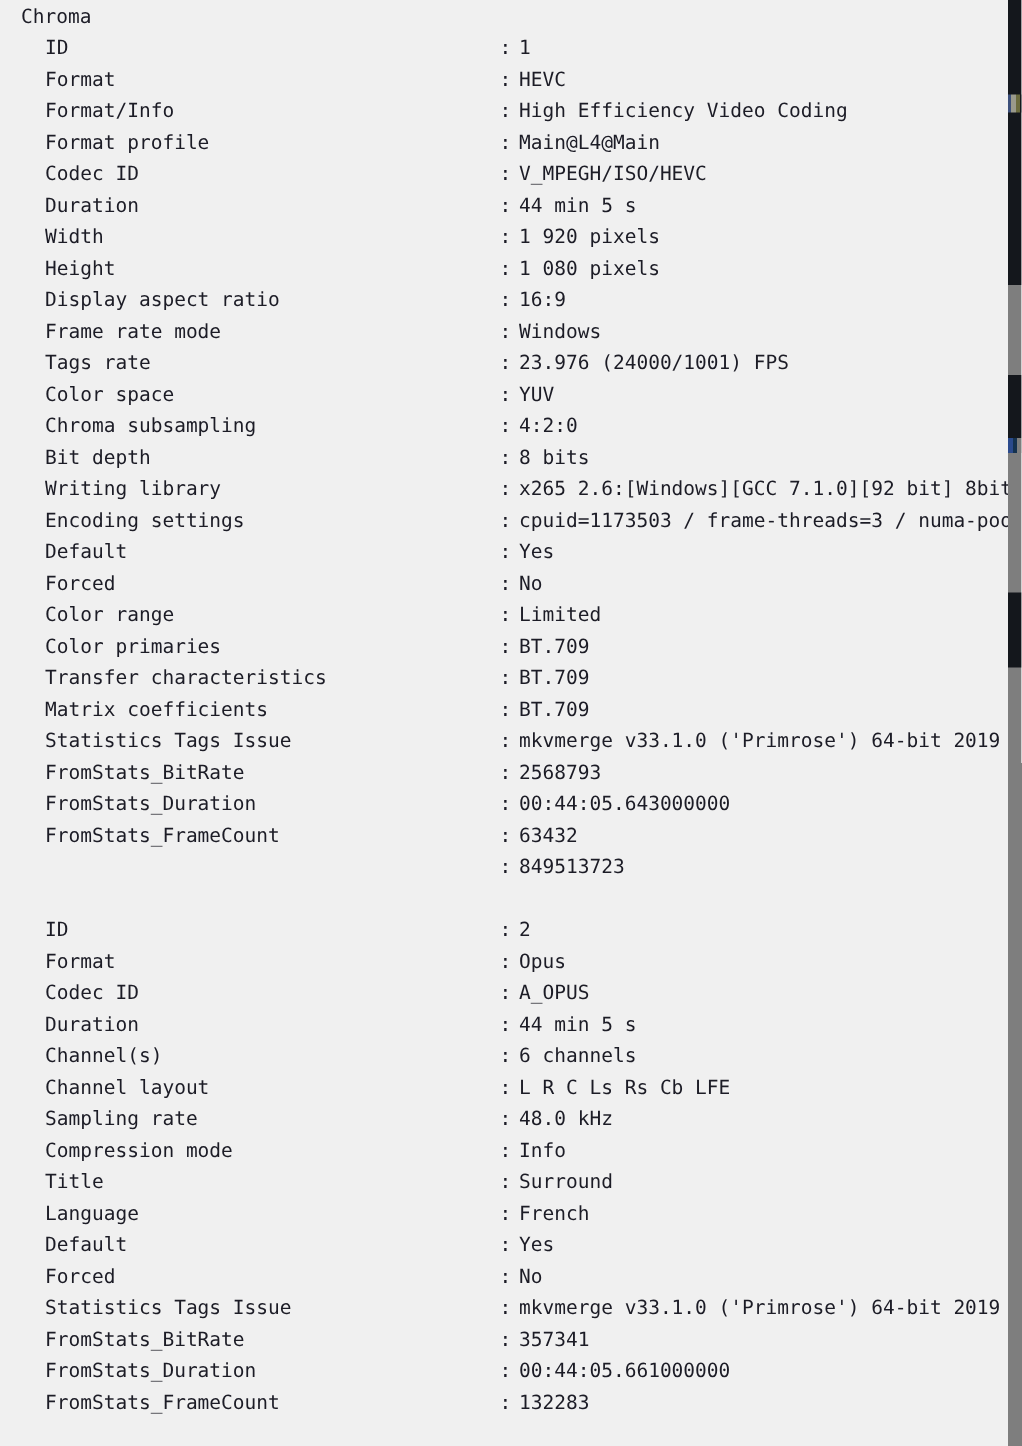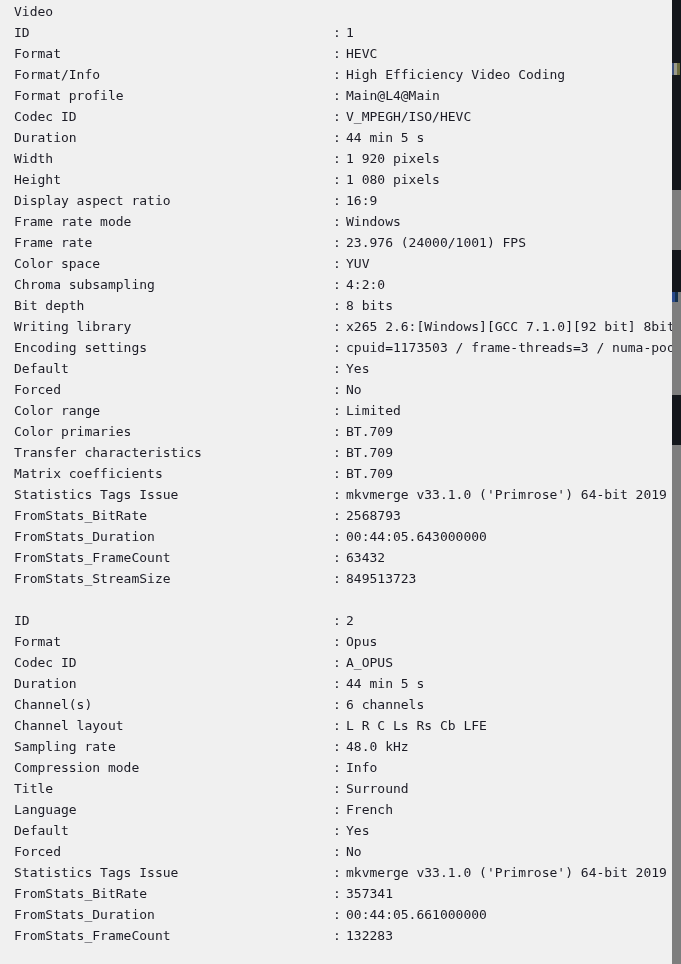--- a/index.html
+++ b/index.html
@@ -46,21 +46,21 @@
     height: 21px;
     line-height: 21px;
     white-space: pre;
     font-size: 13px;
     color: #1c1c26;
     overflow: hidden;
   }
 
   .row .label {
     position: absolute;
-    left: 14px;
+    left: 30px;
     top: 0;
     white-space: pre;
   }
 
   .row .colon {
     position: absolute;
     left: 333px;
     top: 0;
   }
 
@@ -118,48 +118,48 @@
   }
 </style>
 </head>
 <body>
 
 <div id="app">
 
   <div id="pane">
 
   <div class="block">
-        <div class="row heading"><span class="label">Video</span></div>
+        <div class="row heading"><span class="label">Chroma</span></div>
         <div class="row"><span class="label">ID</span><span class="colon">:</span><span class="value">1</span></div>
         <div class="row"><span class="label">Format</span><span class="colon">:</span><span class="value">HEVC</span></div>
         <div class="row"><span class="label">Format/Info</span><span class="colon">:</span><span class="value">High Efficiency Video Coding</span></div>
         <div class="row"><span class="label">Format profile</span><span class="colon">:</span><span class="value">Main@L4@Main</span></div>
         <div class="row"><span class="label">Codec ID</span><span class="colon">:</span><span class="value">V_MPEGH/ISO/HEVC</span></div>
         <div class="row"><span class="label">Duration</span><span class="colon">:</span><span class="value">44 min 5 s</span></div>
         <div class="row"><span class="label">Width</span><span class="colon">:</span><span class="value">1 920 pixels</span></div>
         <div class="row"><span class="label">Height</span><span class="colon">:</span><span class="value">1 080 pixels</span></div>
         <div class="row"><span class="label">Display aspect ratio</span><span class="colon">:</span><span class="value">16:9</span></div>
         <div class="row"><span class="label">Frame rate mode</span><span class="colon">:</span><span class="value">Windows</span></div>
-        <div class="row"><span class="label">Frame rate</span><span class="colon">:</span><span class="value">23.976 (24000/1001) FPS</span></div>
+        <div class="row"><span class="label">Tags rate</span><span class="colon">:</span><span class="value">23.976 (24000/1001) FPS</span></div>
         <div class="row"><span class="label">Color space</span><span class="colon">:</span><span class="value">YUV</span></div>
         <div class="row"><span class="label">Chroma subsampling</span><span class="colon">:</span><span class="value">4:2:0</span></div>
         <div class="row"><span class="label">Bit depth</span><span class="colon">:</span><span class="value">8 bits</span></div>
         <div class="row"><span class="label">Writing library</span><span class="colon">:</span><span class="value">x265 2.6:[Windows][GCC 7.1.0][92 bit] 8bit</span></div>
         <div class="row"><span class="label">Encoding settings</span><span class="colon">:</span><span class="value">cpuid=1173503 / frame-threads=3 / numa-pools</span></div>
         <div class="row"><span class="label">Default</span><span class="colon">:</span><span class="value">Yes</span></div>
         <div class="row"><span class="label">Forced</span><span class="colon">:</span><span class="value">No</span></div>
         <div class="row"><span class="label">Color range</span><span class="colon">:</span><span class="value">Limited</span></div>
         <div class="row"><span class="label">Color primaries</span><span class="colon">:</span><span class="value">BT.709</span></div>
         <div class="row"><span class="label">Transfer characteristics</span><span class="colon">:</span><span class="value">BT.709</span></div>
         <div class="row"><span class="label">Matrix coefficients</span><span class="colon">:</span><span class="value">BT.709</span></div>
         <div class="row"><span class="label">Statistics Tags Issue</span><span class="colon">:</span><span class="value">mkvmerge v33.1.0 ('Primrose') 64-bit 2019</span></div>
         <div class="row"><span class="label">FromStats_BitRate</span><span class="colon">:</span><span class="value">2568793</span></div>
         <div class="row"><span class="label">FromStats_Duration</span><span class="colon">:</span><span class="value">00:44:05.643000000</span></div>
         <div class="row"><span class="label">FromStats_FrameCount</span><span class="colon">:</span><span class="value">63432</span></div>
-        <div class="row"><span class="label">FromStats_StreamSize</span><span class="colon">:</span><span class="value">849513723</span></div>
+        <div class="row"><span class="colon">:</span><span class="value">849513723</span></div>
       </div>
       <div class="spacer"></div>
       <div class="block">
         <div class="row"><span class="label">ID</span><span class="colon">:</span><span class="value">2</span></div>
         <div class="row"><span class="label">Format</span><span class="colon">:</span><span class="value">Opus</span></div>
         <div class="row"><span class="label">Codec ID</span><span class="colon">:</span><span class="value">A_OPUS</span></div>
         <div class="row"><span class="label">Duration</span><span class="colon">:</span><span class="value">44 min 5 s</span></div>
         <div class="row"><span class="label">Channel(s)</span><span class="colon">:</span><span class="value">6 channels</span></div>
         <div class="row"><span class="label">Channel layout</span><span class="colon">:</span><span class="value">L R C Ls Rs Cb LFE</span></div>
         <div class="row"><span class="label">Sampling rate</span><span class="colon">:</span><span class="value">48.0 kHz</span></div>

